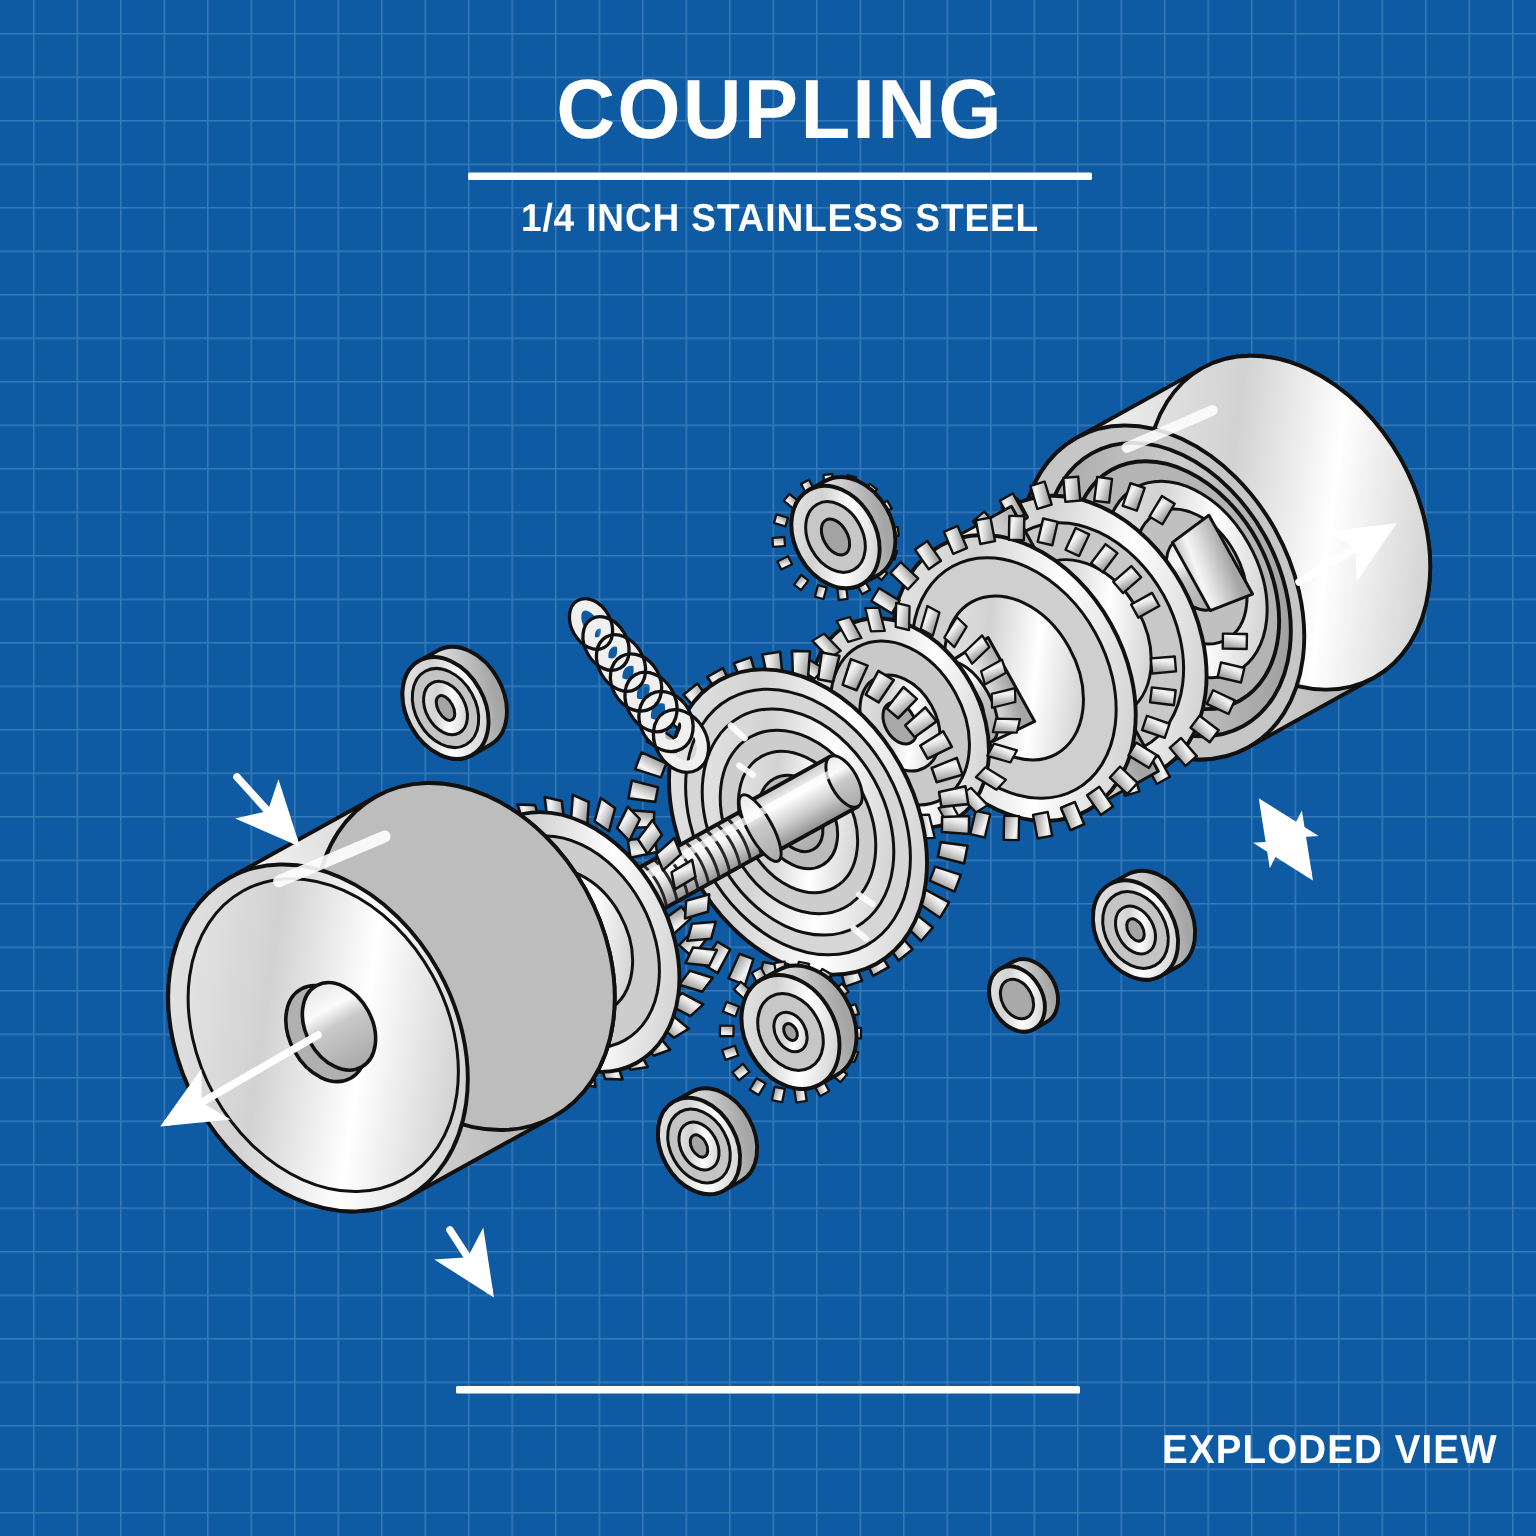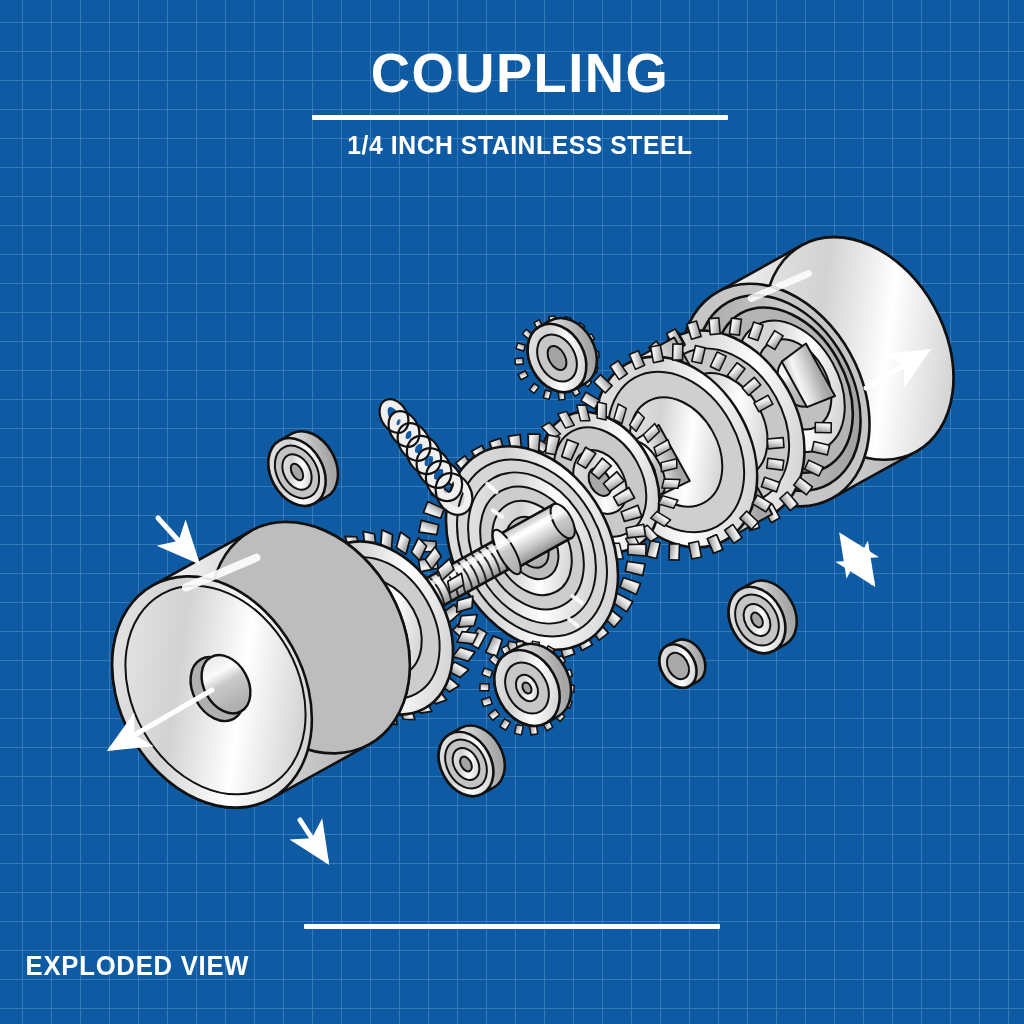--- a/index.html
+++ b/index.html
@@ -24,21 +24,21 @@
   .rule{
     height:5px;background:#ffffff;width:416px;margin:12px auto 10px auto;
     border-radius:1px;
   }
   .subtitle{
     font-size:26px;font-weight:bold;color:#ffffff;
     letter-spacing:0.6px;
     transform:scaleX(0.95);
   }
   .footerblock{
-    position:absolute;left:0;right:0;bottom:42px;text-align:left;z-index:5;
+    position:absolute;left:0;right:0;bottom:42px;text-align:right;z-index:5;
   }
   .footer-rule{
     height:5px;background:#ffffff;width:416px;margin:0 auto 22px auto;border-radius:1px;
   }
   .footer-text{
     font-size:27px;font-weight:bold;color:#ffffff;letter-spacing:0.8px;
     transform:scaleX(0.95);
   }
   svg.art{position:absolute;left:0;top:0;width:1024px;height:1024px;}
 </style>

